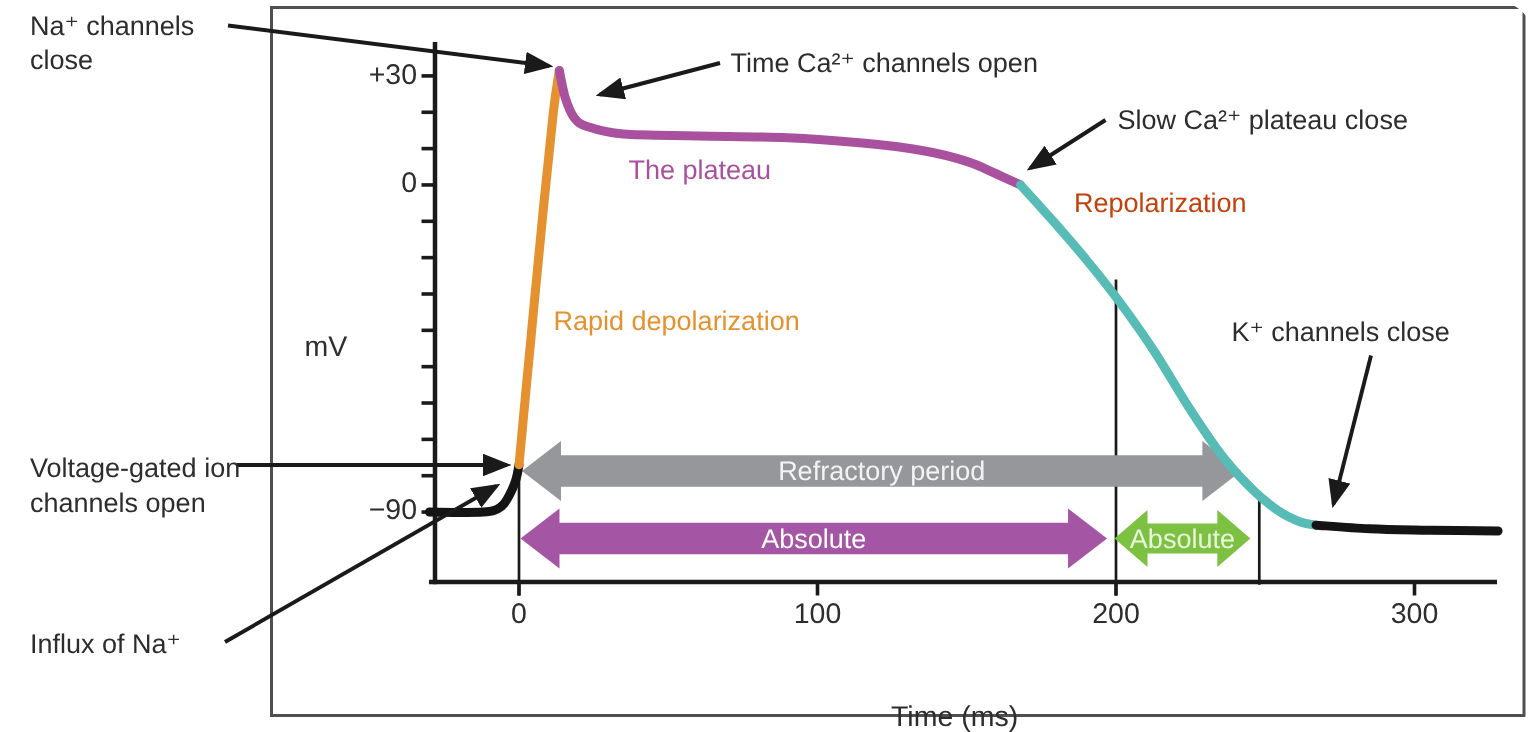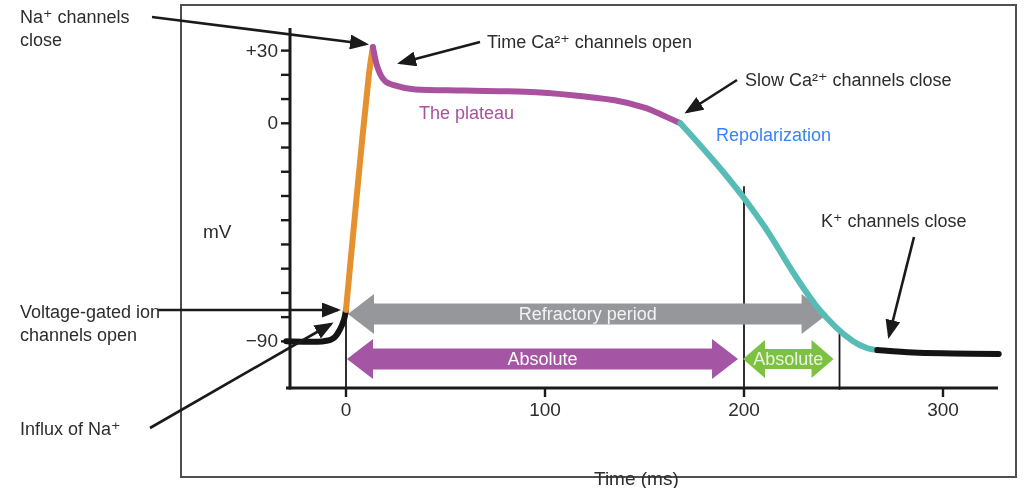--- a/index.html
+++ b/index.html
@@ -1,18 +1,19 @@
 <!DOCTYPE html>
 <html><head>
 <meta charset="utf-8">
 <style>
   html,body{margin:0;padding:0;background:#ffffff;}
   #stage{
     position:relative;width:1024px;height:488px;background:#ffffff;overflow:hidden;
     font-family:"Liberation Sans","DejaVu Sans",sans-serif;
+    border-radius:29px;
     -webkit-font-smoothing:antialiased;
   }
   #frame{position:absolute;box-sizing:border-box;left:180px;top:4px;width:837px;height:474px;
     border:2px solid #4f4f4f;background:#ffffff;}
   #plot-svg{position:absolute;left:0;top:0;}
   .lbl{position:absolute;font-size:18px;line-height:23px;color:#2d2d2d;white-space:nowrap;}
   .lbl.wrap{white-space:normal;}
   .tick-x{position:absolute;font-size:19px;color:#2d2d2d;text-align:center;width:44px;}
   .tick-y{position:absolute;font-size:19px;color:#2d2d2d;text-align:right;width:60px;line-height:20px;}
   .arrow-label{position:absolute;font-size:18px;text-align:center;width:180px;line-height:22px;}
@@ -76,23 +77,24 @@
         <line x1="158" y1="310" x2="338" y2="310" stroke="#1a1a1a" stroke-width="2.6" stroke-linecap="butt" marker-end="url(#ah)"></line>
         <line x1="150" y1="428" x2="331" y2="324" stroke="#1a1a1a" stroke-width="2.6" stroke-linecap="butt" marker-end="url(#ah)"></line>
       </g>
   </svg>
 
   <div class="lbl wrap" style="left:20px;top:6px;width:134px;">Na⁺ channels close</div>
   <div class="lbl wrap" style="left:20px;top:301px;width:142px;">Voltage-gated ion channels open</div>
   <div class="lbl" style="left:20px;top:418px;">Influx of Na⁺</div>
 
   <div class="lbl" style="left:487px;top:31px;">Time Ca²⁺ channels open</div>
-  <div class="lbl" style="left:745px;top:69px;">Slow Ca²⁺ channels close</div>
+  <div class="lbl" style="left:745px;top:69px;">Slow Ca²⁺ plateau close</div>
   <div class="lbl" style="left:419px;top:102px;color:#a9519e;">The plateau</div>
-  <div class="lbl" style="left:716px;top:124px;color:#3b82f6;">Repolarization</div>
+  <div class="lbl" style="left:716px;top:124px;color:#c2410c;">Repolarization</div>
+  <div class="lbl" style="left:369px;top:203px;color:#e6912f;">Rapid depolarization</div>
   <div class="lbl" style="left:821px;top:210px;">K⁺ channels close</div>
 
   <div class="axis-title" style="left:203px;top:221px;">mV</div>
   <div class="axis-title" style="left:594px;top:440px;margin-top:28px;">Time (ms)</div>
 <div class="arrow-label" style="left: 497.785px; top: 303px; color: rgb(243, 243, 243);">Refractory period</div>
     <div class="arrow-label" style="left: 452.512px; top: 348px; color: rgb(255, 255, 255);">Absolute</div>
     <div class="arrow-label" style="left: 698.277px; top: 348px; color: rgb(233, 245, 220);">Absolute</div>
     <div class="tick-x" style="left: 324px; top: 399px;">0</div>
     <div class="tick-x" style="left: 523px; top: 399px;">100</div>
     <div class="tick-x" style="left: 722px; top: 399px;">200</div>

